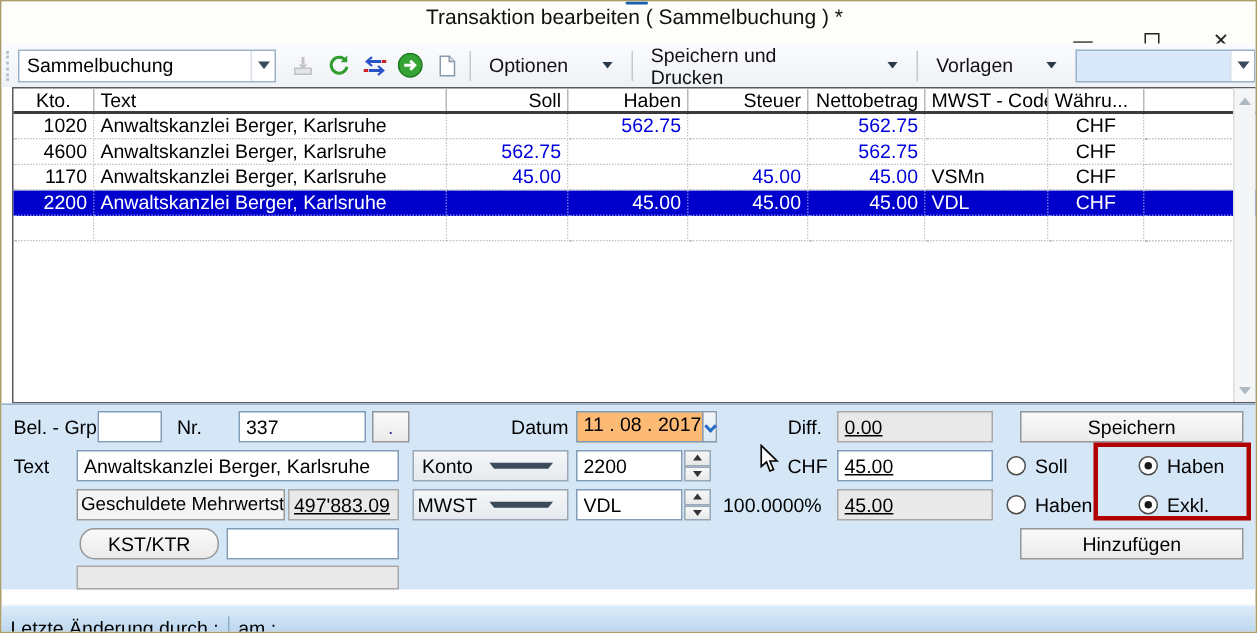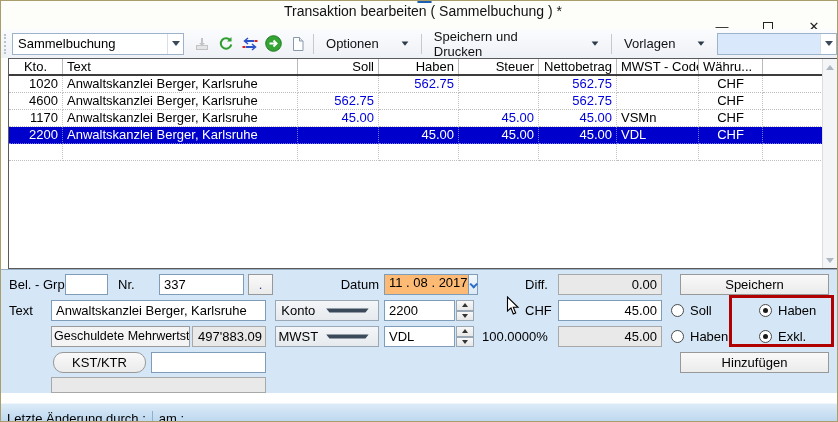--- a/index.html
+++ b/index.html
@@ -54,21 +54,21 @@
   .tr.selected .num { color:#fff; }
   .vscroll { position:absolute; right:0; top:0; width:15px; height:100%; background:#f4f5f7; border-left:1px solid #dcdcdc; }
   .scr-btn { position:absolute; left:0; width:100%; height:16px; display:flex; align-items:center; justify-content:center; }
   .tri-up-sm { width:0;height:0;border-left:4px solid transparent;border-right:4px solid transparent;border-bottom:5px solid #aeb8c2; }
   .tri-dn-sm { width:0;height:0;border-left:4px solid transparent;border-right:4px solid transparent;border-top:5px solid #aeb8c2; }
   
   .formarea { position:absolute; left:0; top:268px; width:100%; height:124px; background:#d5e6f6; border-top:1px solid #9ab0c6; }
   .lbl { position:absolute; line-height:21px; color:#000; white-space:nowrap; }
   .field { position:absolute; height:21px; border:1px solid #7f9db9; background:#fff; font-family:"Liberation Sans",sans-serif; font-size:13px; padding:0 4px; color:#000; }
   .field.ro { background:#e9e9e9; border-color:#a8a8a8; }
-  .field.right { text-align:right; }
+  .field.right { text-align:left;text-decoration:underline; }
   .btn { position:absolute; height:21px; background:linear-gradient(#f9f9f9,#ebebeb); border:1px solid #989898; font-family:"Liberation Sans",sans-serif; font-size:13px; color:#000; text-align:center; line-height:19px; }
   .dd-btn { position:absolute; height:21px; background:linear-gradient(#f4f6f8,#e6eaee); border:1px solid #9aa8b6; display:flex; align-items:center; }
   .dd-btn span { flex:1; text-align:center; }
   .dd-btn .tri-down { margin-right:5px; transform:scale(.8); }
   .spinner { position:absolute; width:18px; height:21px; display:flex; flex-direction:column; }
   .spin-half { flex:1; background:linear-gradient(#f8f8f8,#e8e8e8); border:1px solid #9aa8b6; display:flex; align-items:center; justify-content:center; }
   .tri-up-xs { width:0;height:0;border-left:3px solid transparent;border-right:3px solid transparent;border-bottom:4px solid #333; }
   .tri-dn-xs { width:0;height:0;border-left:3px solid transparent;border-right:3px solid transparent;border-top:4px solid #333; }
   .datefield { position:absolute; height:21px; border:1px solid #7f9db9; background:#fdba74; display:flex; align-items:flex-start; }
   .datefield .date-text { flex:1; padding-left:4px; white-space:nowrap; }

